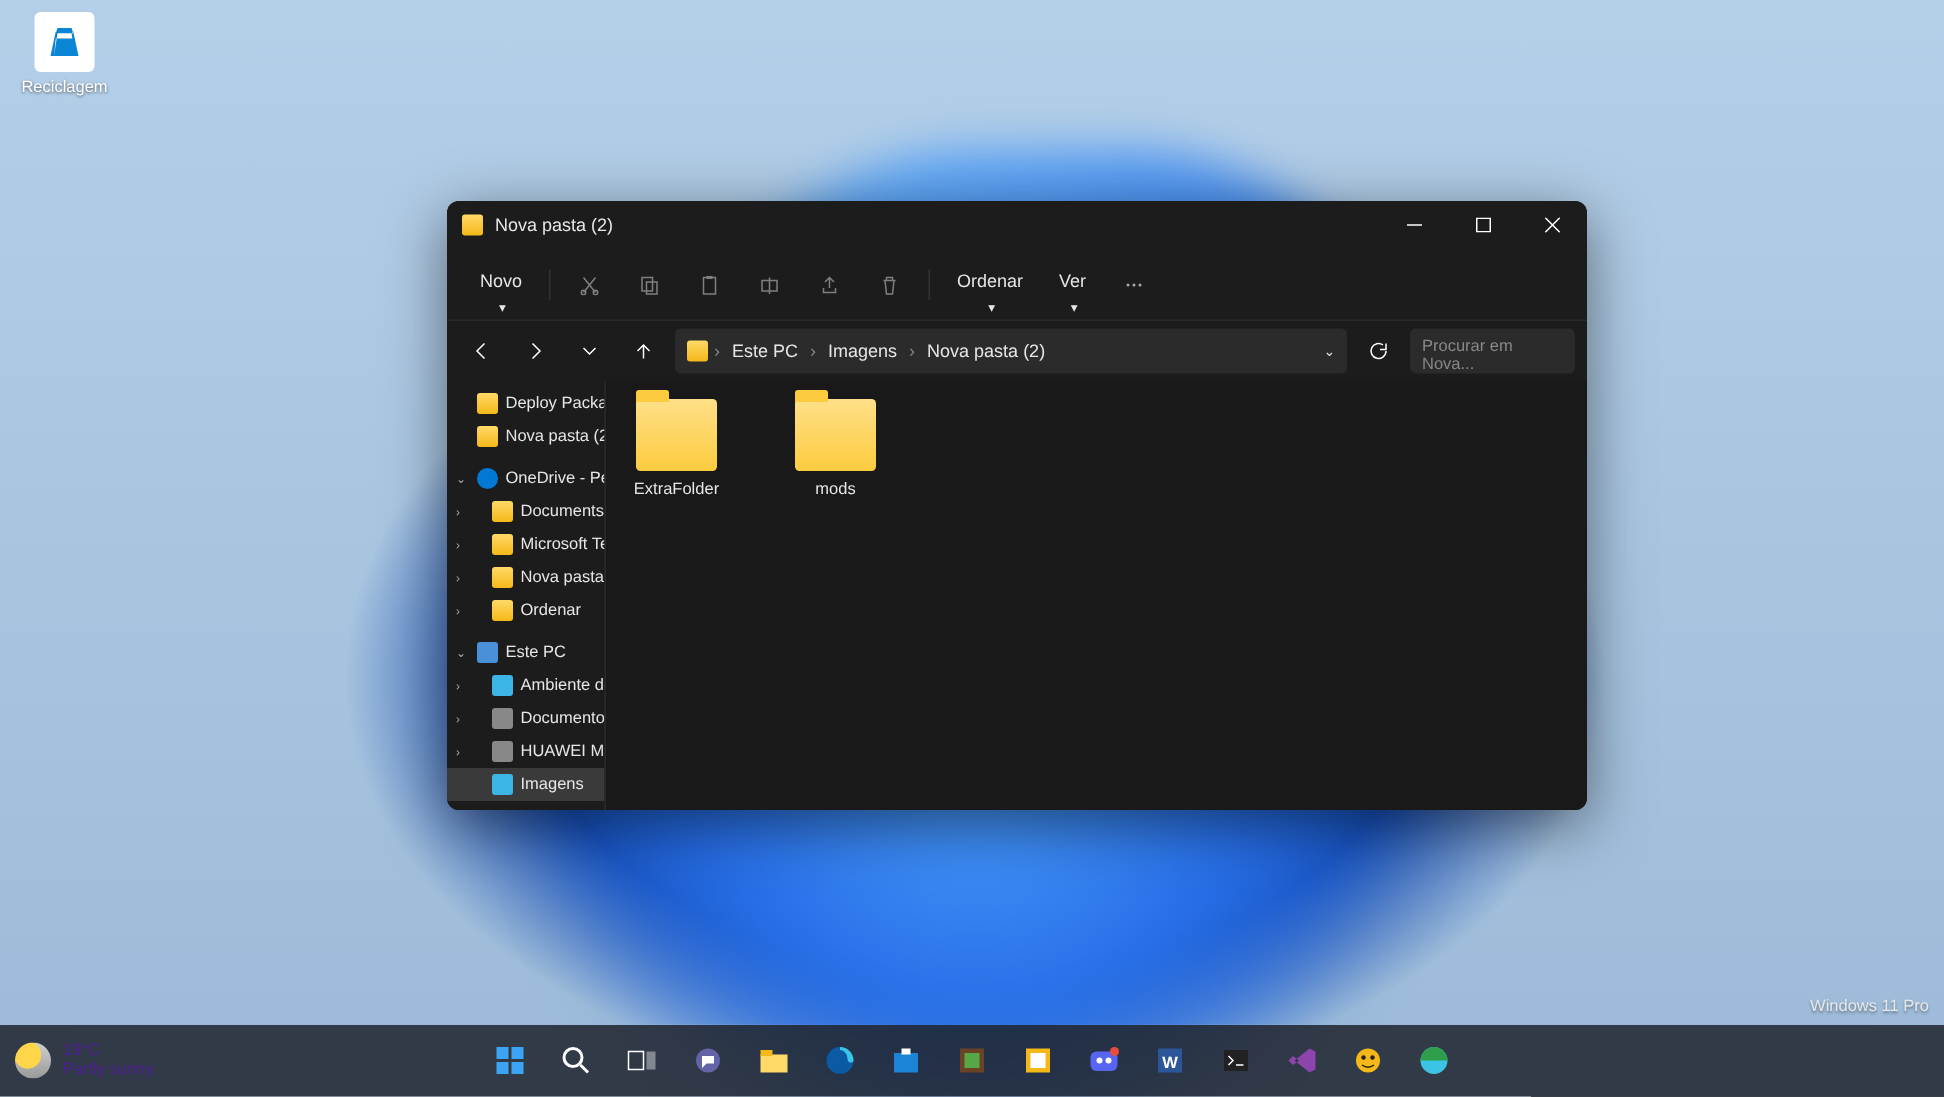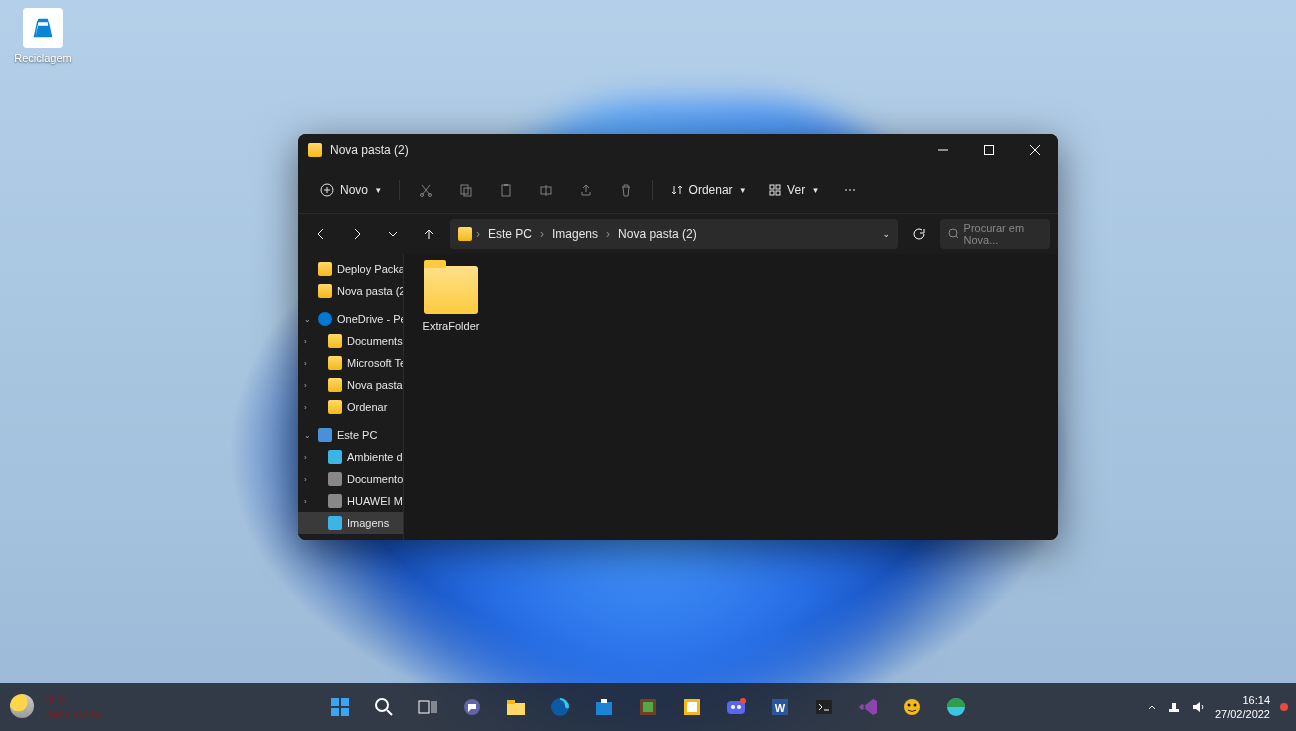--- a/index.html
+++ b/index.html
@@ -18,34 +18,34 @@
 
 .explorer { position: absolute; left: 298px; top: 134px; width: 760px; height: 406px; background: #1c1c1c; border-radius: 8px; box-shadow: 0 10px 40px rgba(0,0,0,.5); display:flex; flex-direction:column; overflow:hidden; }
 .titlebar { height: 32px; display:flex; align-items:center; padding: 0 0 0 10px; background: #1c1c1c; }
 .title-icon { width:16px; height:16px; margin-right:8px; }
 .titlebar-text { color: #e6e6e6; font-size: 12px; flex:1; }
 .win-controls { display:flex; }
 .win-btn { width: 46px; height: 32px; display:flex; align-items:center; justify-content:center; color:#fff; }
 
 
 .toolbar { height: 48px; display:flex; align-items:center; padding: 0 12px; gap: 4px; border-bottom: 1px solid #2a2a2a; }
-.toolbar-btn { height: 32px; padding: 0 10px; display:flex; align-items:center; gap:6px; color:#e6e6e6; font-size:12px; border-radius:4px; }
+.toolbar-btn { height: 32px; padding: 0 10px; display:flex; align-items:center; gap:6px; color:#e6e6e6; font-size:12px; border-radius:4px;flex-direction:column; }
 .toolbar-btn.icon-only { width:36px; justify-content:center; padding:0; color:#888; }
 .toolbar-btn.icon-only svg { opacity:.7; }
 .tsep { width:1px; height:20px; background:#333; margin:0 4px; }
 .chev-down { font-size:9px; margin-left:2px; }
 
 
 .navrow { height: 40px; display:flex; align-items:center; padding: 4px 8px; gap:6px; }
 .nav-btn { width:30px; height:30px; display:flex; align-items:center; justify-content:center; color:#e6e6e6; border-radius:4px; }
 .addressbar { flex:1; height:30px; background:#2b2b2b; border-radius:4px; display:flex; align-items:center; padding:0 8px; gap:4px; color:#e6e6e6; font-size:12px; }
 .crumb { padding: 2px 4px; }
 .crumb-sep { color:#888; }
 .refresh-btn { width:30px; height:30px; display:flex; align-items:center; justify-content:center; color:#e6e6e6; }
-.searchbox { width:110px; height:30px; background:#2b2b2b; border-radius:4px; display:flex; align-items:center; padding:0 8px; color:#888; font-size:11px; gap:6px; }
+.searchbox { width:110px; height:30px; background:#2b2b2b; border-radius:4px; display:flex; align-items:center; padding:0 8px; color:#888; font-size:11px; gap:6px;flex-direction:column; }
 
 
 .body { flex:1; display:flex; overflow:hidden; }
 .sidebar { width:106px; background:#1c1c1c; border-right:1px solid #2a2a2a; overflow-y:auto; padding:4px 0; }
 .tree-item { height:22px; display:flex; align-items:center; padding-left:20px; gap:5px; color:#e6e6e6; font-size:11px; white-space:nowrap; overflow:hidden; }
 .tree-item.child { padding-left:30px; }
 .tree-item.selected { background:#3a3a3a; }
 .tree-chev { position:absolute; left:6px; font-size:8px; color:#aaa; }
 .tree-item { position:relative; }
 .folder-ico { width:14px; height:14px; background:linear-gradient(180deg,#ffd968,#f5b819); border-radius:2px; flex-shrink:0; }
@@ -64,21 +64,21 @@
 .file-icon.txt::after { content:""; position:absolute; top:14px; left:8px; right:8px; height:26px; background:repeating-linear-gradient(180deg,#ccc 0,#ccc 1px,transparent 1px,transparent 4px); }
 
 
 .statusbar { height:22px; background:#1c1c1c; border-top:1px solid #2a2a2a; display:flex; align-items:center; padding:0 8px; color:#ccc; font-size:11px; }
 .statusbar .spacer { flex:1; }
 .view-toggle { width:18px; height:16px; border:1px solid #555; margin-left:4px; display:flex; align-items:center; justify-content:center; }
 .view-toggle.active { background:#444; }
 
 
 .taskbar { position:absolute; bottom:0; left:0; right:0; height:48px; background:rgba(30,35,45,.85); backdrop-filter:blur(20px); display:flex; align-items:center; }
-.tb-left { position:absolute; left:10px; display:flex; gap:8px; color:#7f1d1d; }
+.tb-left { position:absolute; left:10px; display:flex; align-items:center; gap:8px; color:#4c1d95; }
 .weather-icon { width:24px; height:24px; background:radial-gradient(circle at 35% 35%,#ffd54a 40%,transparent 42%),linear-gradient(180deg,#cfcfcf,#9a9a9a); border-radius:50%; }
 .weather-txt { font-size:11px; line-height:1.2; }
 .tb-center { margin:0 auto; display:flex; gap:4px; }
 .tb-icon { width:40px; height:40px; border-radius:4px; display:flex; align-items:center; justify-content:center; }
 .tb-right { position:absolute; right:8px; display:flex; align-items:center; gap:10px; color:#fff; font-size:11px; }
 .tb-tray { display:flex; gap:10px; align-items:center; }
 .clock { text-align:right; line-height:1.3; }
 .watermark { position:absolute; right:10px; bottom:52px; color:#e8e8e8; font-size:11px; text-align:right; line-height:1.4; text-shadow:0 1px 2px rgba(0,0,0,.4); }
 .notif-dot { width:8px; height:8px; background:#e74c3c; border-radius:50%; }
 
@@ -92,20 +92,21 @@
 <div class="desktop-icon">
   <div class="recycle-bin">
     <svg viewBox="0 0 24 24">
         <path fill="#0a84d4" d="M4 20l3-14 1 1-2 13zm16 0l-3-14-1 1 2 13zM8 4h8l1 3H7zM6 20h12l-1-10H7z"></path>
       </svg>
   </div>
   <div>Reciclagem</div>
 </div>
 
 <div class="watermark">
+  <div>Windows 11 Pro</div>
 </div>
 
 <div class="explorer">
   <div class="titlebar">
     <div class="title-icon folder-ico"></div>
     <div class="titlebar-text">Nova pasta (2)</div>
     <div class="win-controls">
       <div class="win-btn">
           <svg width="10" height="10">
             <path stroke="#fff" d="M0 5h10"></path>
@@ -304,20 +305,24 @@
           <span>Imagens</span>
         </div>
 
     </div>
 
     <div class="content">
       <div class="file-item">
         <div class="file-icon folder"></div>
         <div>ExtraFolder</div>
       </div>
+      <div class="file-item">
+        <div class="file-icon folder"></div>
+        <div>mods</div>
+      </div>
     </div>
   </div>
 
 </div>
 
 <div class="taskbar">
   <div class="tb-left">
     <div class="weather-icon"></div>
     <div class="weather-txt">
       <div>19°C</div>
@@ -414,39 +419,13 @@
           <path stroke="#222" fill="none" d="M7 14q4 3 8 0"></path>
         </svg>
       </div>
     <div class="tb-icon">
         <svg width="22" height="22">
           <circle cx="11" cy="11" r="9" fill="#3cc4e5"></circle>
           <path fill="#2e9e4a" d="M2 11a9 9 0 0118 0z"></path>
         </svg>
       </div>
   </div>
-  <div class="tb-right">
-    <div class="tb-tray">
-      <span>
-          <svg width="10" height="10">
-            <path fill="none" stroke="#fff" d="M2 7l3-3 3 3"></path>
-          </svg>
-        </span>
-      <span>
-          <svg width="14" height="14">
-            <rect x="2" y="9" width="10" height="3" fill="#fff"></rect>
-            <rect x="5" y="3" width="4" height="6" fill="#fff"></rect>
-          </svg>
-        </span>
-      <span>
-          <svg width="14" height="14">
-            <path fill="#fff" d="M2 5h3l4-3v10l-4-3H2z"></path>
-            <path fill="none" stroke="#fff" d="M11 5q2 2 0 4"></path>
-          </svg>
-        </span>
-    </div>
-    <div class="clock">
-      <div>16:14</div>
-      <div>27/02/2022</div>
-    </div>
-    <div class="notif-dot"></div>
-  </div>
 </div>
 
 </body></html>

